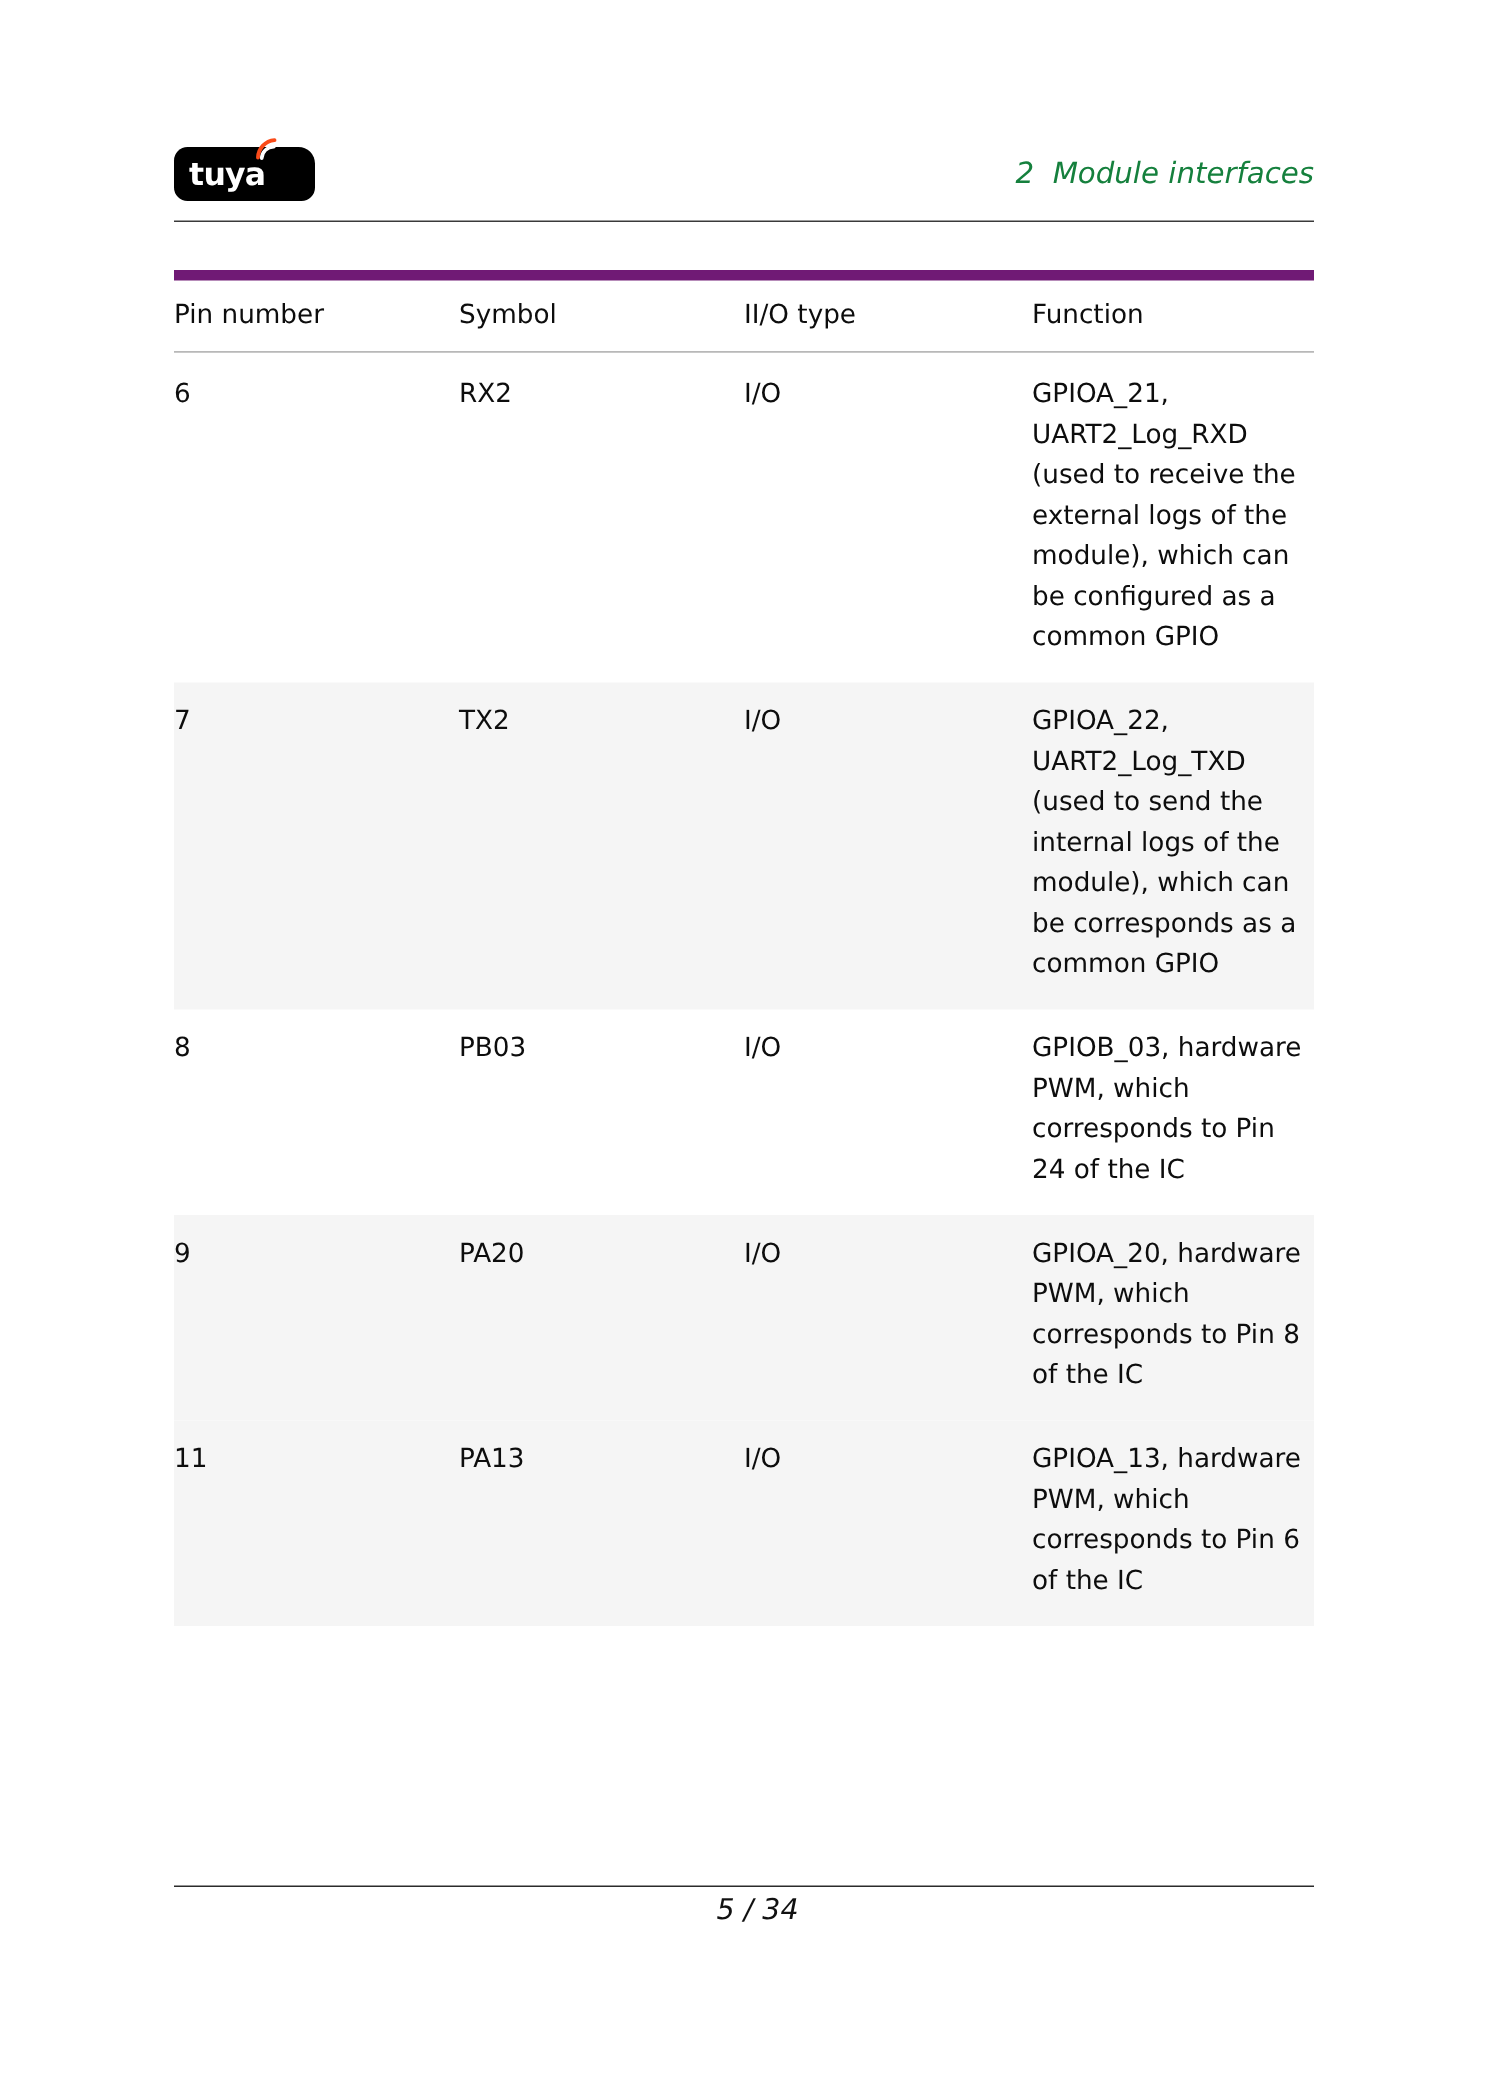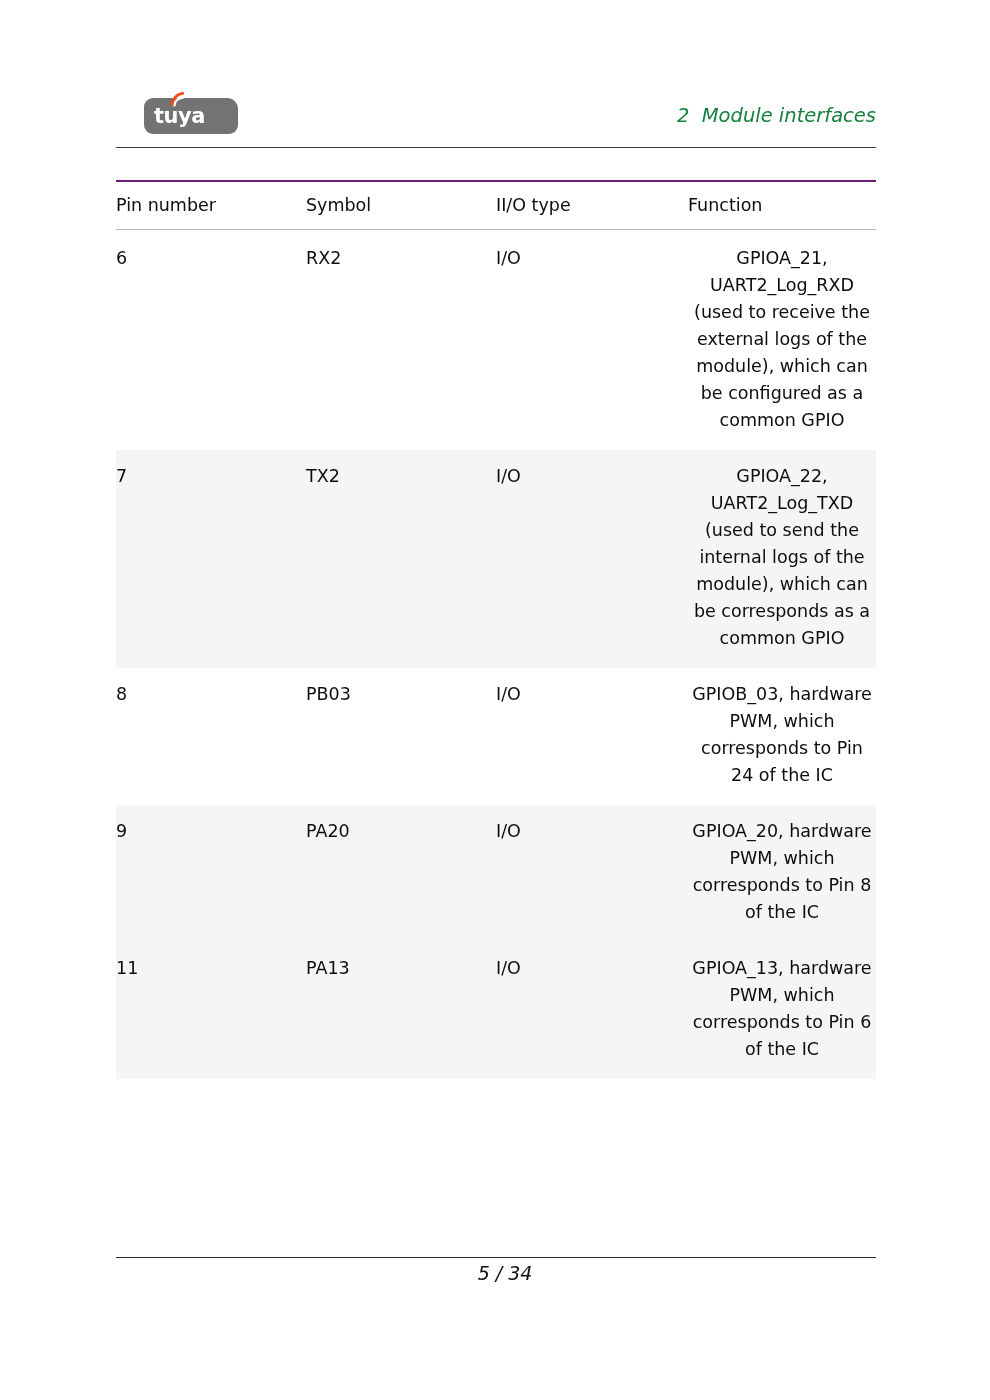--- a/index.html
+++ b/index.html
@@ -31,23 +31,22 @@
     width: 760px;
     height: 46px;
   }
 
   .logo {
     position: absolute;
     left: 0;
     top: 2px;
     width: 94px;
     height: 36px;
-    background: #737373;
+    background: #000000;
     border-radius: 9px 11px 9px 9px;
-    margin-left: 28px;
   }
   .logo-text {
     position: absolute;
     left: 0;
     top: 0;
     width: 74px;
     height: 36px;
     color: #ffffff;
     font-family: "DejaVu Sans", sans-serif;
     font-size: 21px;
@@ -102,21 +101,21 @@
     font-size: 17.5px;
   }
 
   table.pin-table thead th {
     text-align: left;
     font-weight: 400;
     font-size: 17.5px;
     color: #0d0d0d;
     padding: 13px 0 14px 0;
     vertical-align: top;
-    border-top: 2px solid #701a75;
+    border-top: 7px solid #701a75;
     border-bottom: 1.2px solid #b8b8b8;
   }
 
   table.pin-table tbody td {
     vertical-align: top;
     padding: 13px 0 16px 0;
     font-size: 17.5px;
     line-height: 27px;
     color: #0d0d0d;
   }
@@ -132,21 +131,20 @@
   col.c-function { width: 188px; }
 
   .cell-pin,
   .cell-symbol,
   .cell-io {
     padding-right: 8px;
   }
   .cell-function {
     padding-right: 10px;
     word-break: normal;
-    text-align: center;
   }
 
   
   table.pin-table tbody tr:first-child td {
     padding-top: 15px;
   }
 
   
   .footer-rule {
     position: absolute;

